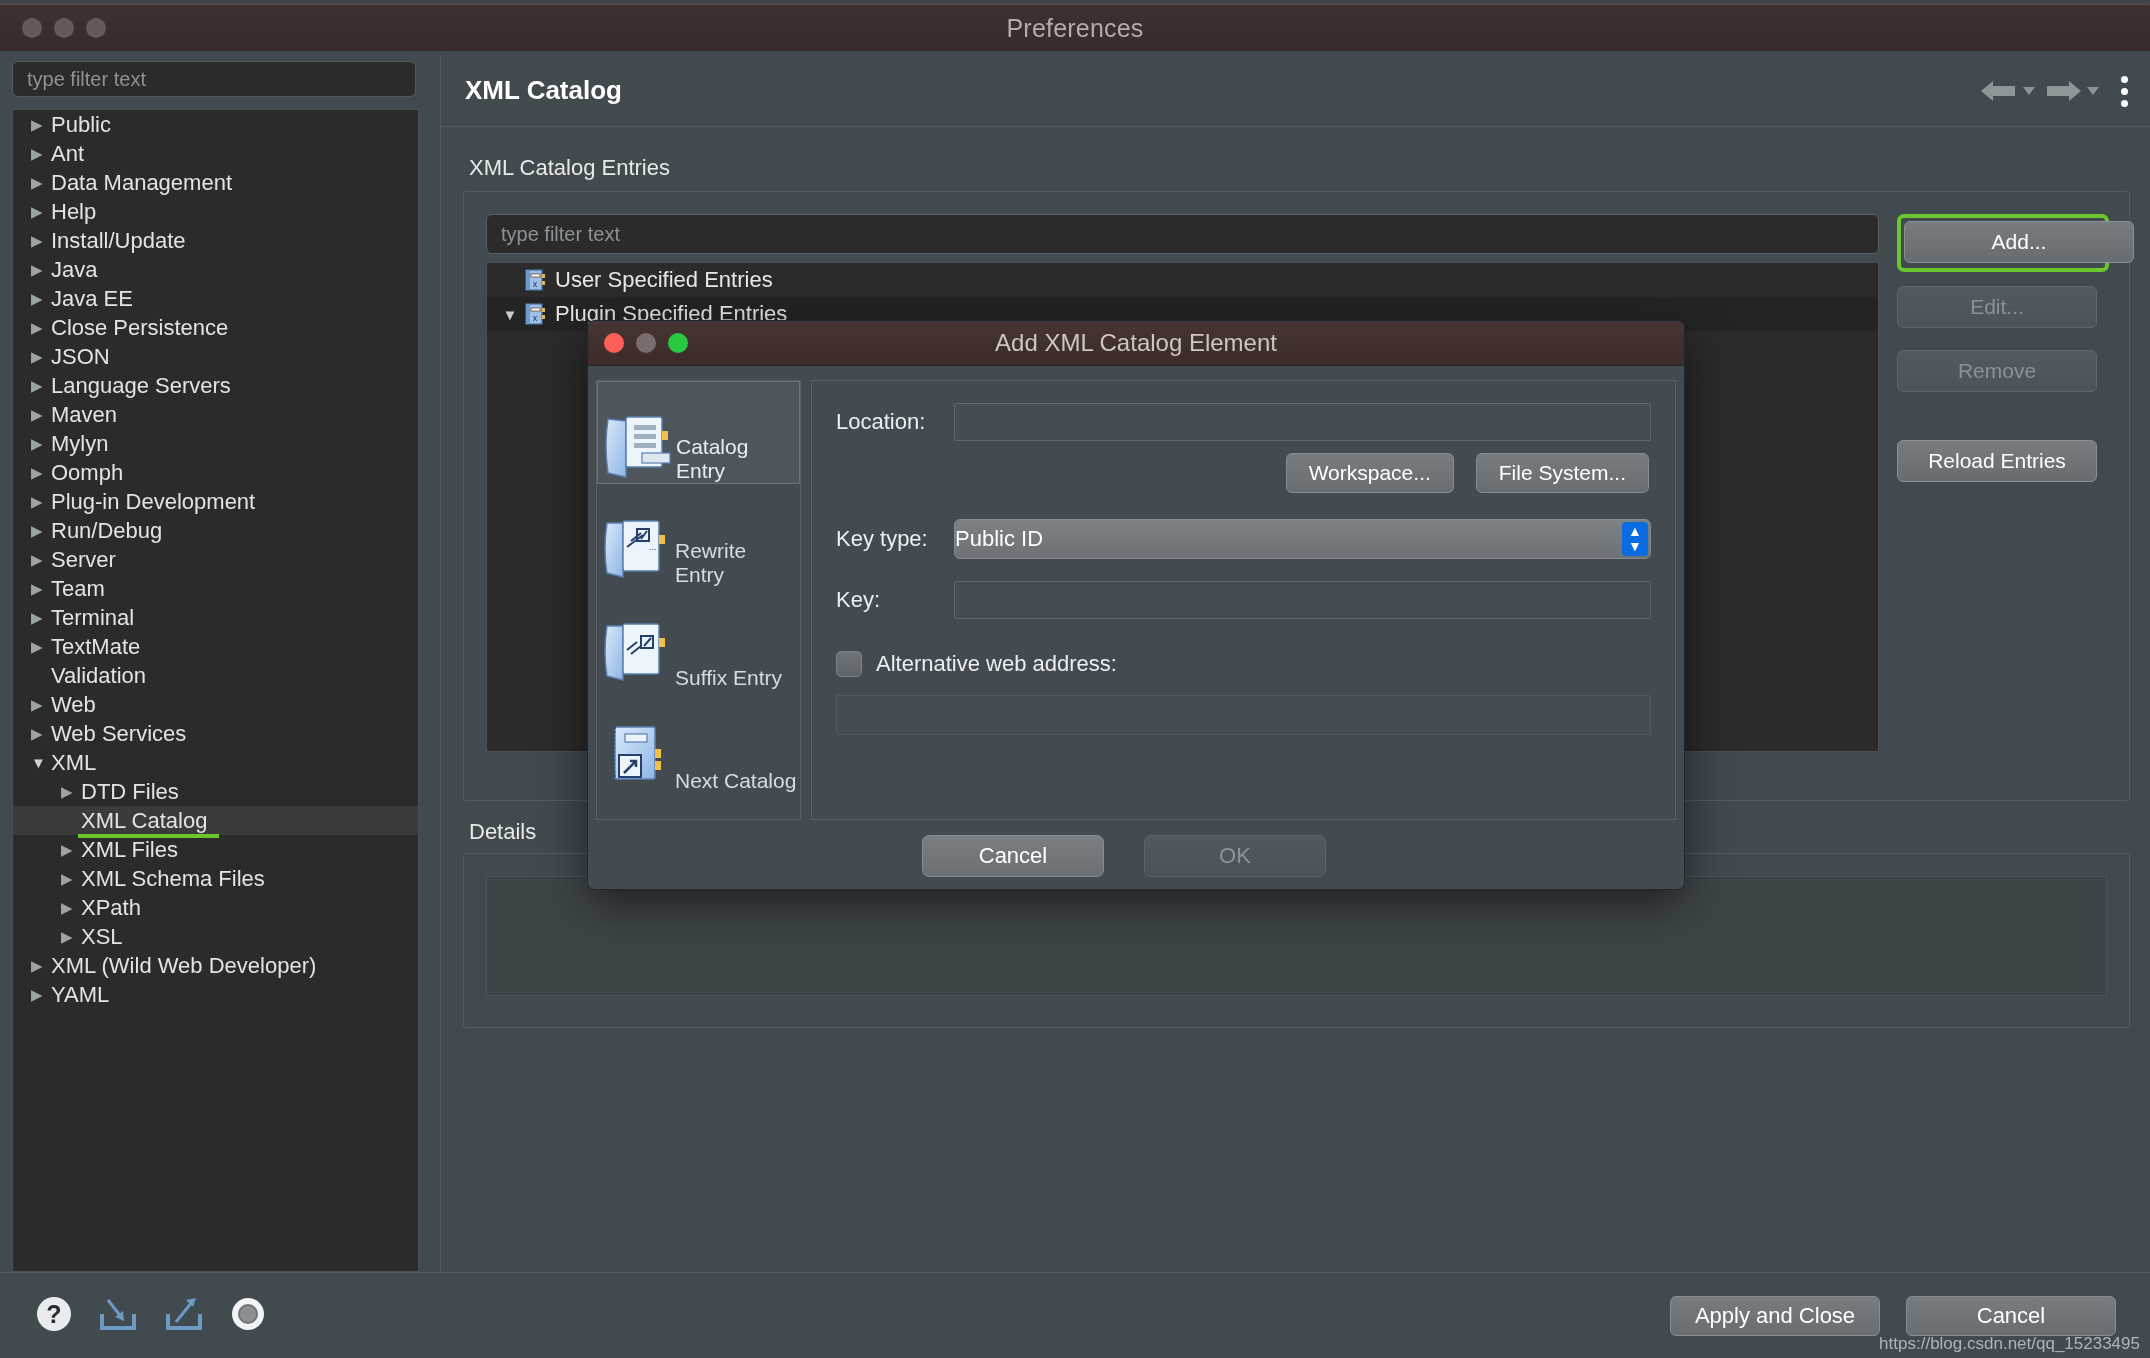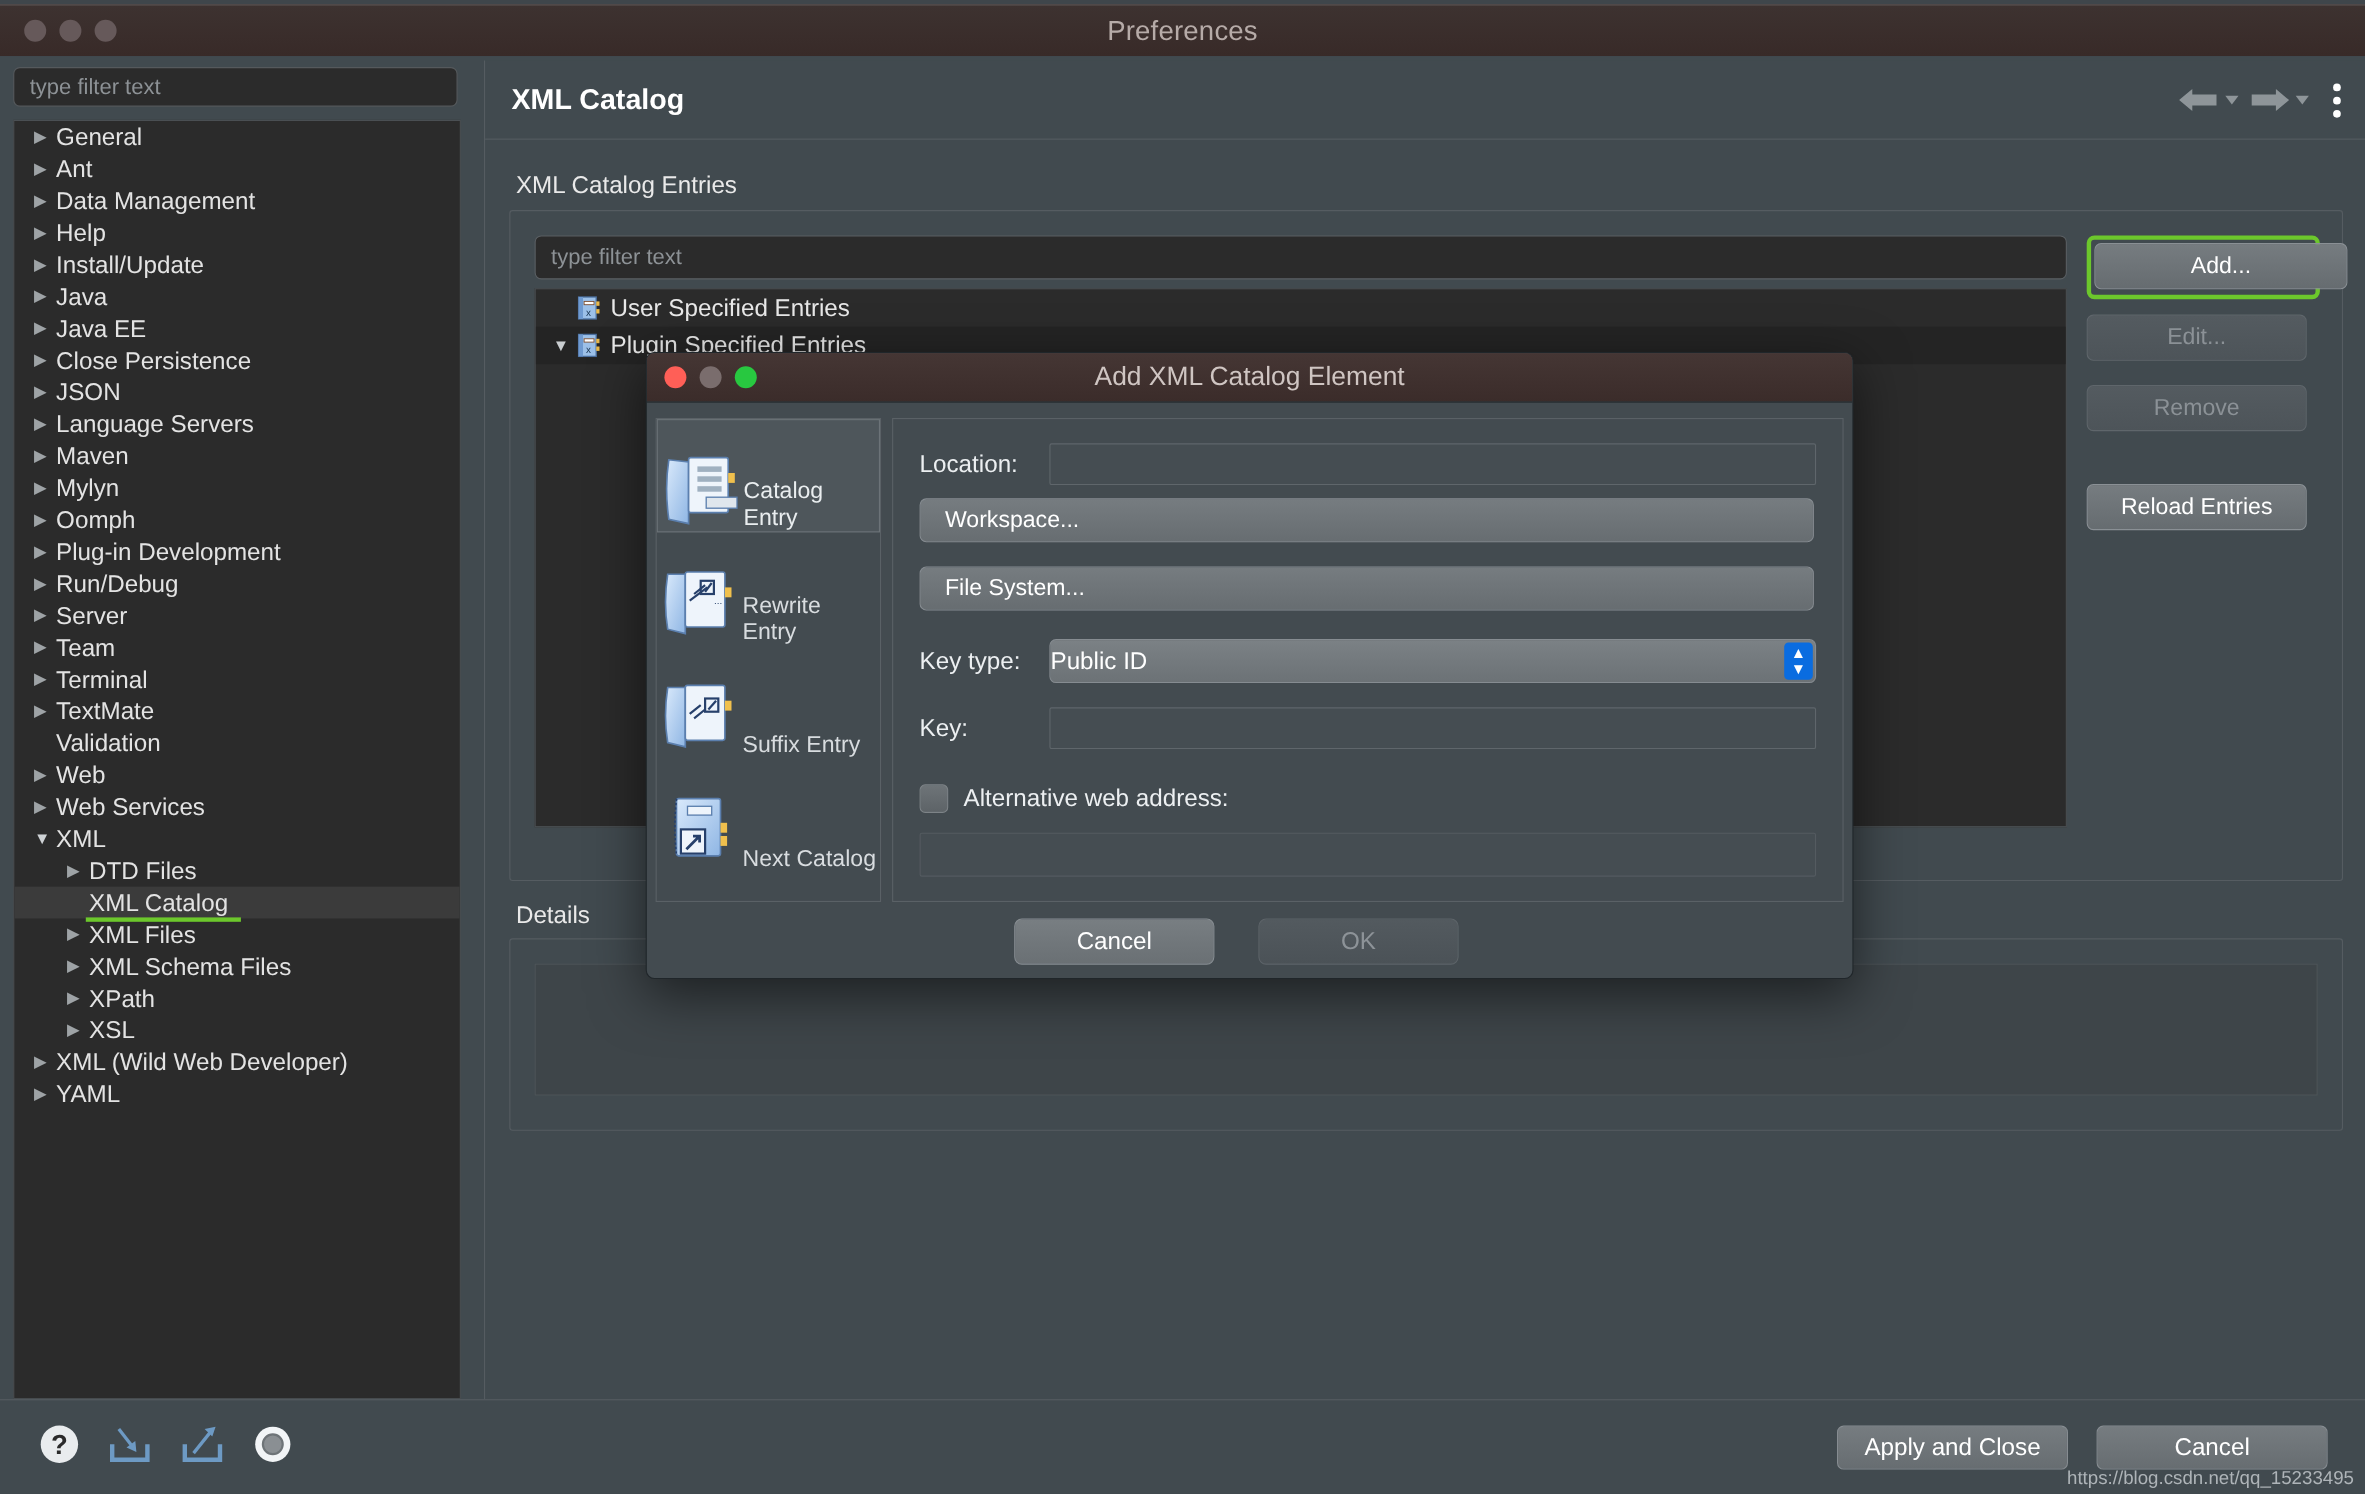--- a/index.html
+++ b/index.html
@@ -209,21 +209,21 @@
     position: absolute; left: 223px; top: 14px; right: 8px; height: 440px;
     background: #434b50; border: 1px solid #5a6166;
     padding: 22px 24px;
   }
   .frow { display: flex; align-items: center; margin-bottom: 6px; }
   .flabel { width: 118px; font-size: 22px; color: #eceff1; }
   .finput {
     flex: 1; height: 38px; background: #454d52;
     border: 1px solid #5f666b; border-radius: 2px;
   }
-  .fbtnrow { display: flex; justify-content: flex-end; gap: 22px; margin: 12px 0 26px 0; padding-right: 2px; flex-direction: column; }
+  .fbtnrow { display: flex; justify-content: flex-end; gap: 22px; margin: 12px 0 26px 0; padding-right: 2px; }
   .fbtn {
     height: 40px; padding: 0 22px;
     background: linear-gradient(#767c80, #676d71);
     border: 1px solid #868c91; border-radius: 6px;
     color: #fff; font-size: 21px; line-height: 38px;
   }
   .fselect {
     flex: 1; height: 40px; position: relative;
     background: linear-gradient(#7b8185, #6c7276);
     border: 1px solid #868c91; border-radius: 6px;
@@ -276,21 +276,21 @@
     <div class="title">Preferences</div>
   </div>
 
   <div class="body">
 
     <div class="sidebar">
       <div class="filter-box">type filter text</div>
       <div class="tree" id="sidebar-tree">
           <div class="tnode">
             <span class="arrow">▶</span>
-            <span class="lbl">General</span>
+            <span class="lbl">Public</span>
           </div>
           <div class="tnode">
             <span class="arrow">▶</span>
             <span class="lbl">Ant</span>
           </div>
           <div class="tnode">
             <span class="arrow">▶</span>
             <span class="lbl">Data Management</span>
           </div>
           <div class="tnode">

